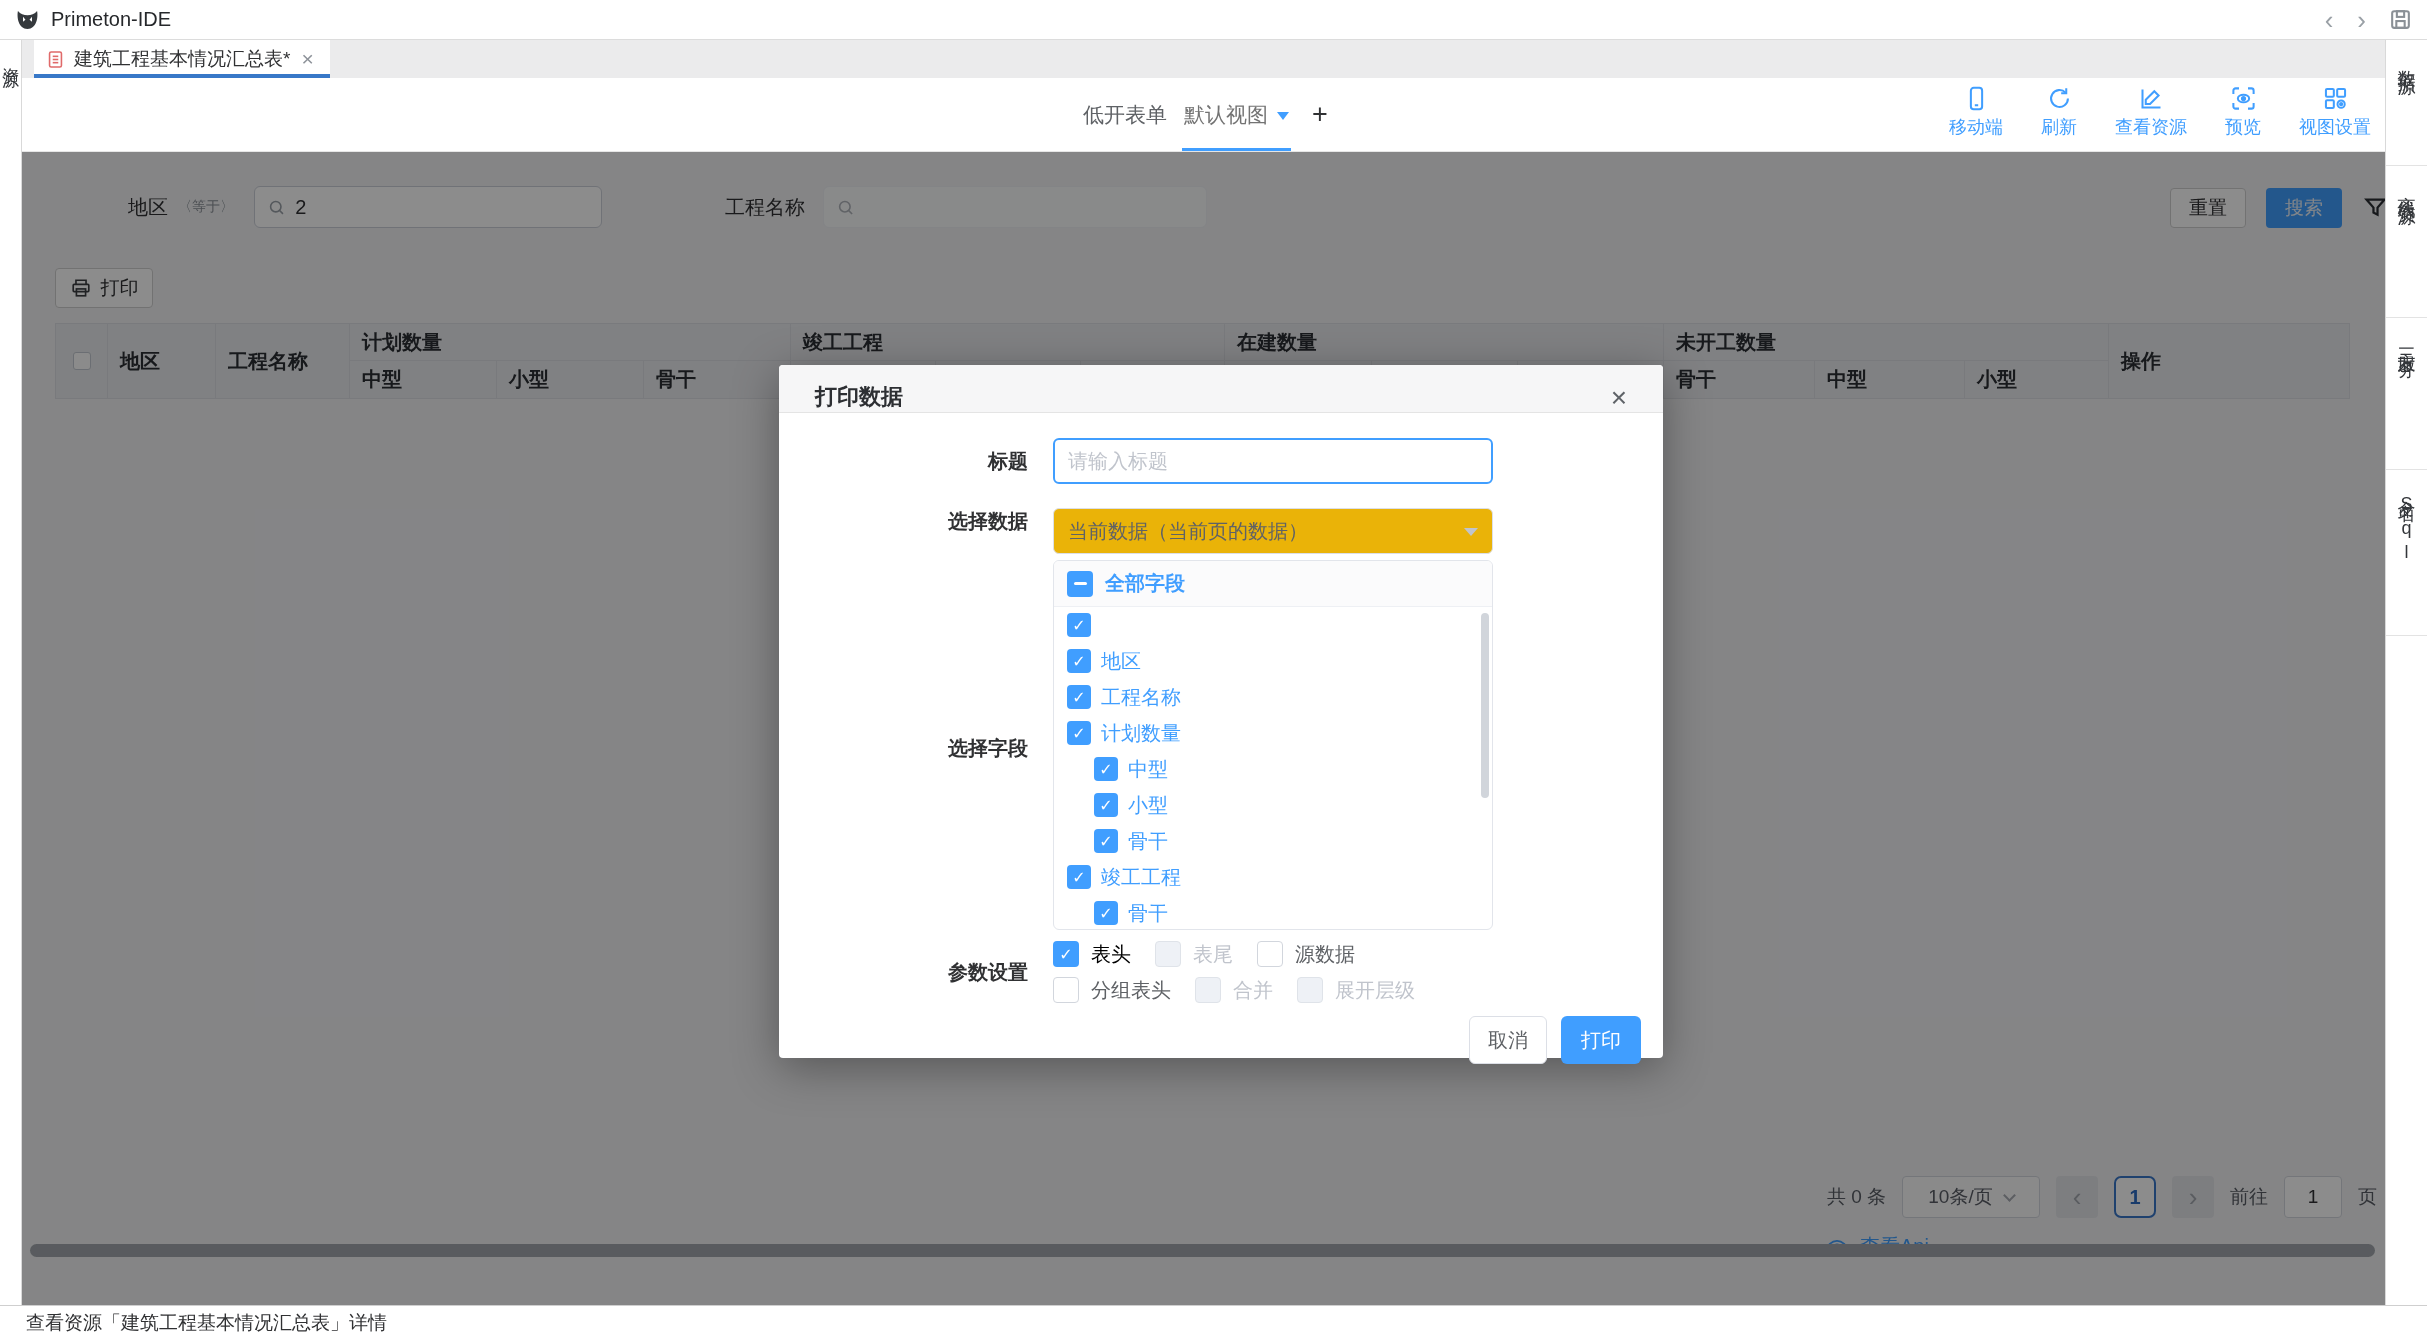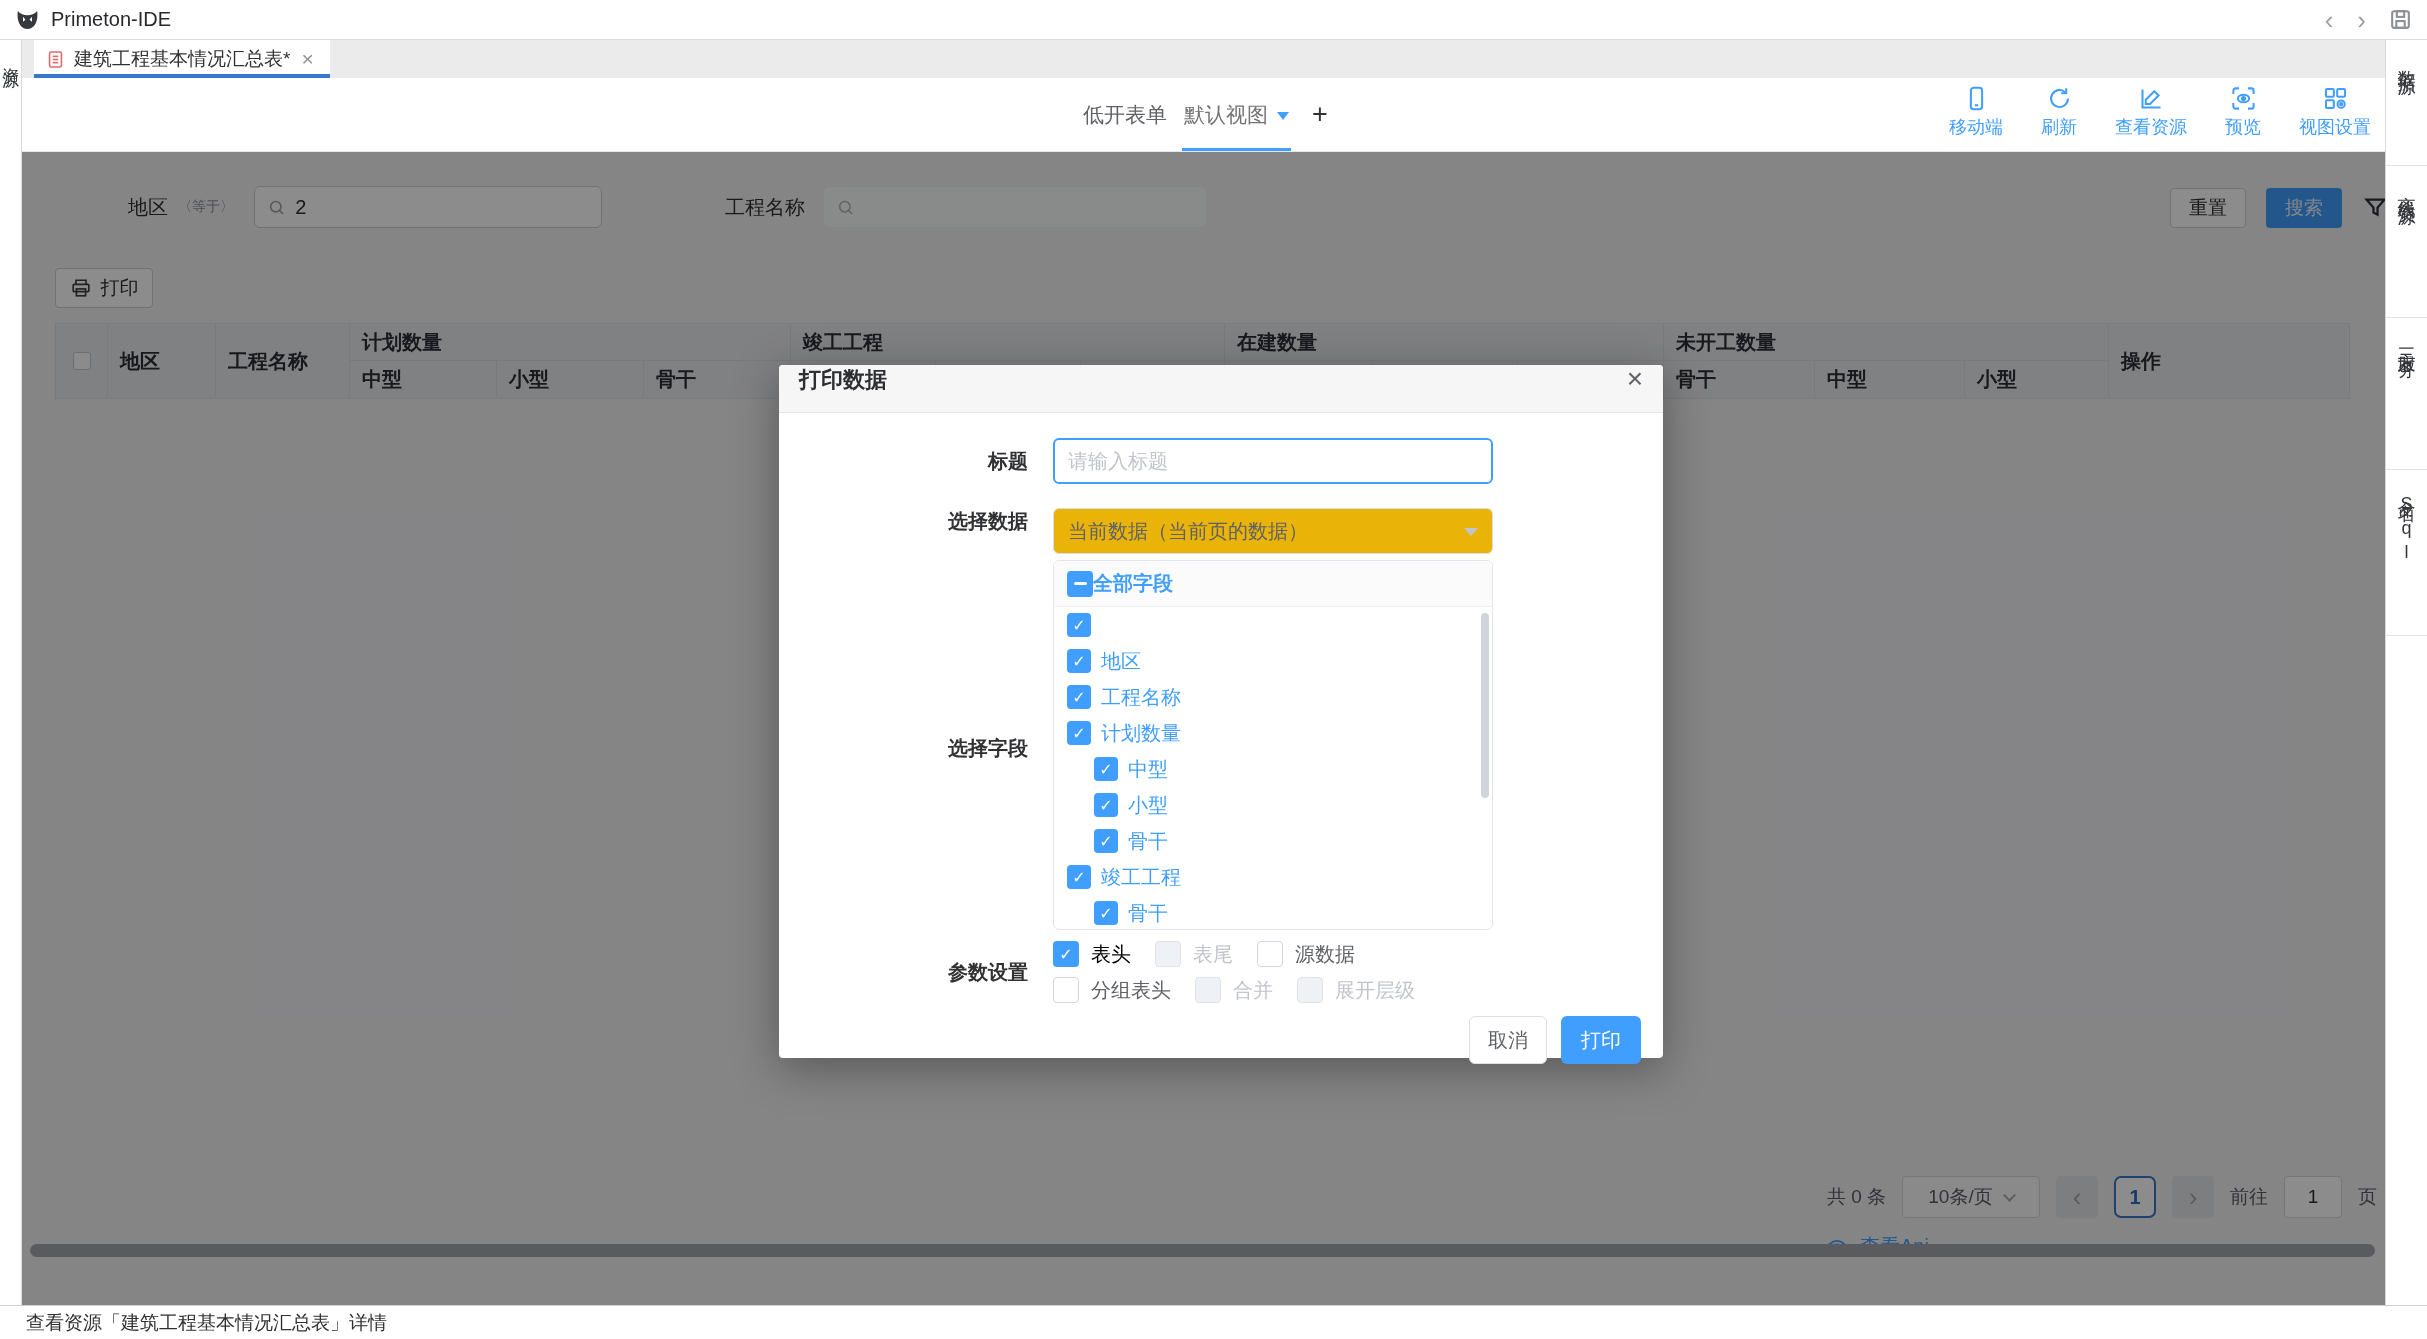--- a/index.html
+++ b/index.html
@@ -90,33 +90,33 @@
 .hscroll{position:absolute;left:8px;right:10px;top:1092px;height:13px;background:#a2a7ad;border-radius:7px;}
 
 
 .debugbar{height:42px;flex:none;border-top:1px solid #d9d9d9;background:#fff;display:flex;align-items:center;gap:44px;padding-left:30px;}
 .dbg-item{display:flex;align-items:center;gap:10px;font-size:19px;color:#2d2f33;cursor:pointer;}
 .dbg-item svg{color:#4a4d52;}
 .statusbar{height:34px;border-top:1px solid #cfcfcf;background:#fff;display:flex;align-items:center;padding-left:26px;font-size:19px;color:#303133;}
 
 
 .modal{position:absolute;left:779px;top:365px;width:884px;height:693px;background:#fff;border-radius:4px;box-shadow:0 10px 45px rgba(0,0,0,0.35);z-index:10;}
-.m-head{height:48px;background:#f6f6f7;border-bottom:1px solid #e4e4e4;display:flex;align-items:flex-start;padding:0 20px;border-radius:4px 4px 0 0;}
+.m-head{height:48px;background:#f6f6f7;border-bottom:1px solid #e4e4e4;display:flex;align-items:flex-end;padding:0 36px;border-radius:4px 4px 0 0;}
 .m-title{font-size:22px;font-weight:bold;color:#2d2f33;}
 .m-close{margin-left:auto;font-size:28px;color:#5f6368;line-height:1;background:none;border:none;cursor:pointer;font-family:inherit;}
 .m-body{padding:25px 0 0 30px;}
 .frow{display:flex;align-items:center;margin-bottom:4px;}
 .frow.sel{margin-bottom:6px;}
 .flabel{width:244px;flex:none;text-align:right;padding-right:25px;font-size:20px;font-weight:bold;color:#303133;}
 .title-input{width:440px;height:46px;border:2px solid #409eff;border-radius:6px;padding:0 13px;font-size:20px;color:#ec4899;outline:none;font-family:inherit;}
 .title-input::placeholder{color:#c0c4cc;}
 .select{width:440px;height:46px;border:1px solid #dcdfe6;border-radius:6px;display:flex;align-items:center;padding:0 14px;font-size:20px;color:#5f6266;background:#eab308;cursor:pointer;margin-top:20px;}
 .dcaret{width:0;height:0;border:7px solid transparent;border-top:8px solid #c0c4cc;margin-left:auto;margin-top:8px;}
 .tree{width:440px;height:370px;border:1px solid #e2e5eb;border-radius:6px;position:relative;overflow:hidden;background:#fff;margin-bottom:6px;}
-.tree-head{height:46px;display:flex;align-items:center;padding-left:13px;border-bottom:1px solid #eef0f4;background:#fbfbfc;}
+.tree-head{height:46px;display:flex;align-items:center;gap:12px;padding-left:13px;border-bottom:1px solid #eef0f4;background:#fbfbfc;}
 .tree-head .lbl{font-size:20px;font-weight:bold;color:#409eff;}
 .titem{height:36px;display:flex;align-items:center;gap:10px;padding-left:13px;}
 .titem.ind{padding-left:40px;}
 .titem .lbl{font-size:20px;color:#409eff;}
 .tree-scroll{position:absolute;right:3px;top:52px;width:8px;height:185px;background:#d1d5db;border-radius:4px;}
 .cb{width:26px;height:26px;border-radius:4px;flex:none;display:flex;align-items:center;justify-content:center;}
 .cb.sm{width:24px;height:24px;}
 .cb.checked{background:#409eff;}
 .cb.checked::after{content:"✓";color:#fff;font-size:16px;font-weight:bold;}
 .cb.indet{background:#409eff;}

